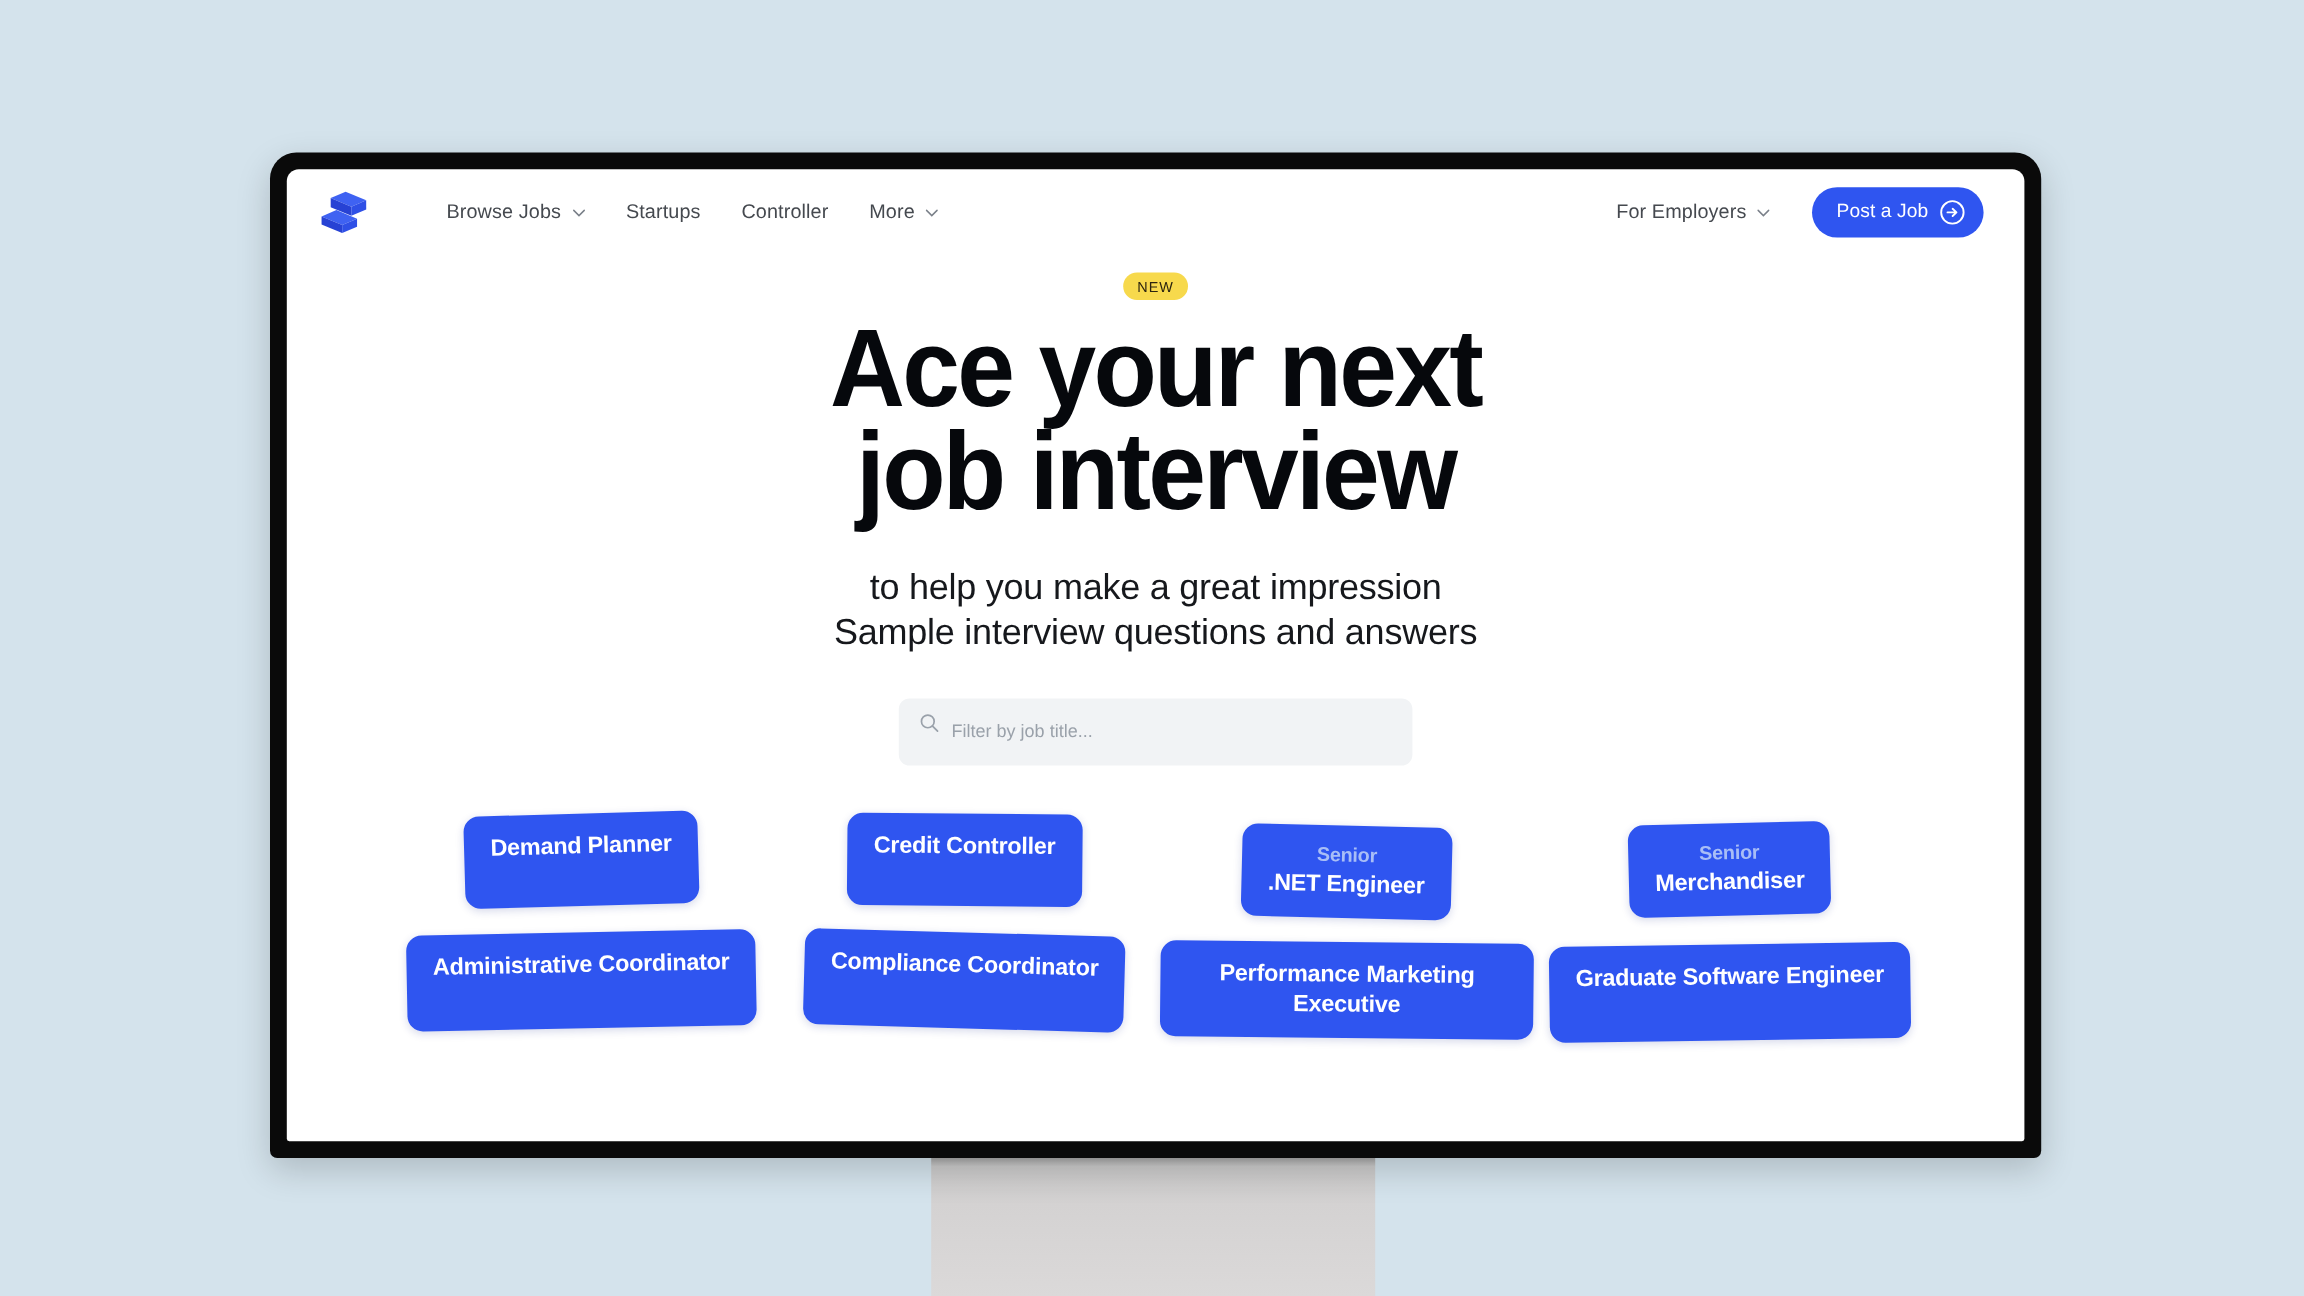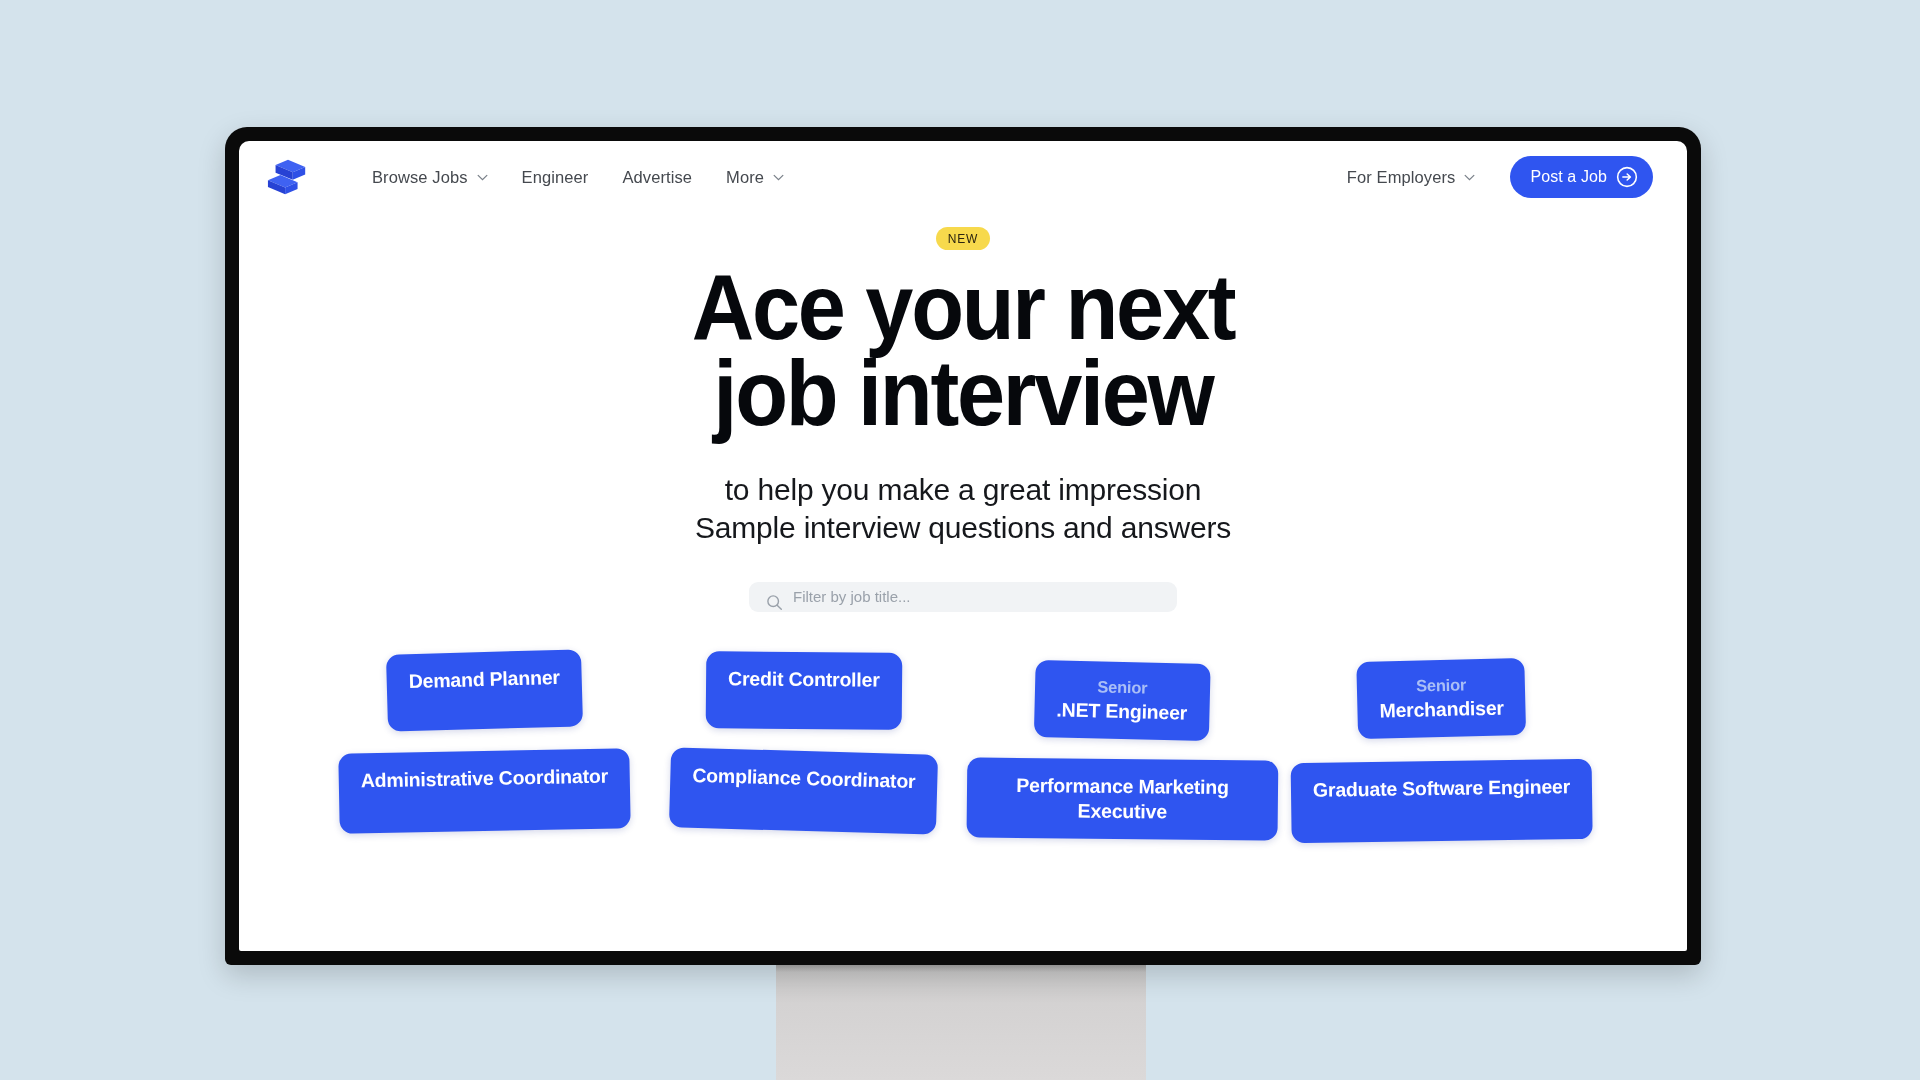--- a/index.html
+++ b/index.html
@@ -112,21 +112,21 @@
     color:#16181c;
     font-weight:400;
     letter-spacing:-.2px;
   }
   .subtitle span { display:block; }
 
   
   .search-wrap { display:flex; justify-content:center; margin-top:34px; }
   .search {
     position:relative;
-    width:428px; height:30px;
+    width:428px; height:56px;
     background:#f1f3f5;
     border-radius:9px;
     display:flex; align-items:center;
     padding-left:44px;
   }
   .search-icon { position:absolute; left:17px; top:12px; width:17px; height:17px; display:block; }
   .search input {
     border:none; outline:none; background:transparent;
     width:100%; height:100%;
     font-size:15px; color:#3a3f45;
@@ -193,25 +193,25 @@
           <div class="nav-left">
 
             <div class="nav-item">
               <span>Browse Jobs</span>
               <svg class="chev" viewBox="0 0 12 8">
                 <path d="M1 1.5 L6 6.5 L11 1.5" fill="none" stroke="#7a8089" stroke-width="1.4" stroke-linecap="round"></path>
               </svg>
             </div>
 
             <div class="nav-item">
-              <span>Engineer</span>
-            </div>
-
-            <div class="nav-item">
-              <span>Advertise</span>
+              <span>Startups</span>
+            </div>
+
+            <div class="nav-item">
+              <span>Controller</span>
             </div>
 
             <div class="nav-item">
               <span>More</span>
               <svg class="chev" viewBox="0 0 12 8">
                 <path d="M1 1.5 L6 6.5 L11 1.5" fill="none" stroke="#7a8089" stroke-width="1.4" stroke-linecap="round"></path>
               </svg>
             </div>
 
           </div>

